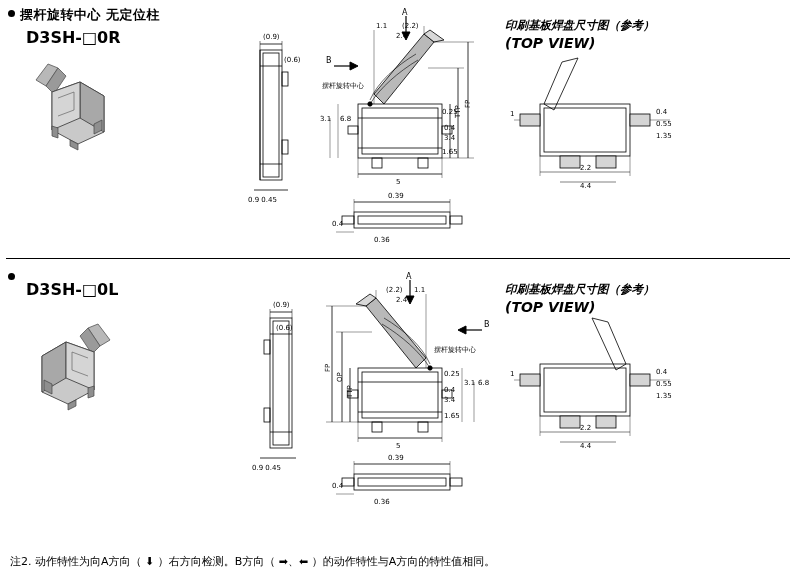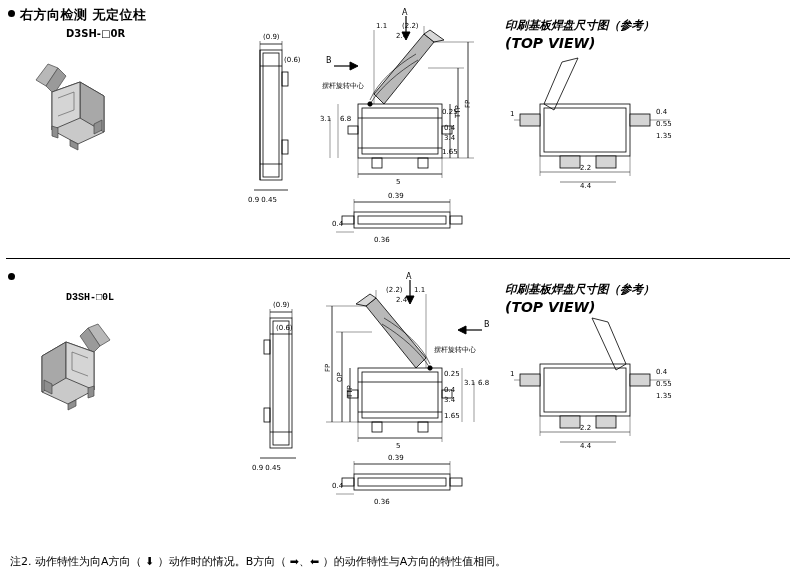--- a/index.html
+++ b/index.html
@@ -24,24 +24,23 @@
   .bullet{
     display:inline-block;
     width:7px;height:7px;
     border-radius:50%;
     background:#000;
     margin-right:5px;
     vertical-align:2px;
   }
   .model{
     position:absolute;
-    font-size:10px;
+    font-size:16px;
     font-weight:bold;
     white-space:nowrap;
-    margin-left:40px;
   }
   .pcb-title{
     position:absolute;
     font-size:11.5px;
     font-weight:bold;
     text-align:left;
     white-space:nowrap;
     line-height:1.35;
     font-style:italic;
   }
@@ -67,21 +66,21 @@
   .draw svg{display:block;}
 
   
 </style>
 </head>
 <body>
 
 <div class="page">
 
   <div class="sec-head" style="left:8px;top:6px;">
-    <span class="bullet"></span><span>右方向检测  无定位柱</span>
+    <span class="bullet"></span><span>摆杆旋转中心  无定位柱</span>
   </div>
   <div class="model" style="left:26px;top:28px;">D3SH-□0R</div>
 
   <div class="pcb-title" style="left:505px;top:18px;width:190px;">
     <div>印刷基板焊盘尺寸图（参考）</div>
     <div class="sub">(TOP VIEW)</div>
   </div>
 
   <div class="draw" style="left:18px;top:52px;">
     <svg width="110" height="110" viewBox="0 0 110 110">
@@ -238,21 +237,21 @@
       <text x="146" y="74" font-size="7">0.55</text>
       <text x="146" y="86" font-size="7">1.35</text>
     </svg>
   </div>
 
   <div class="divider" style="top:258px;"></div>
 
   <div class="sec-head" style="left:8px;top:270px;">
     <span class="bullet"></span>
   </div>
-  <div class="model" style="left:26px;top:292px;font-family:Liberation Mono, monospace;">D3SH-□0L</div>
+  <div class="model" style="left:26px;top:280px;">D3SH-□0L</div>
 
   <div class="pcb-title" style="left:505px;top:282px;width:190px;">
     <div>印刷基板焊盘尺寸图（参考）</div>
     <div class="sub">(TOP VIEW)</div>
   </div>
 
   <div class="draw" style="left:18px;top:312px;">
     <svg width="110" height="110" viewBox="0 0 110 110">
       <g>
         <polygon points="92,28 80,12 70,16 82,34" fill="#b8b8b8" stroke="#555" stroke-width="0.8"></polygon>
@@ -385,15 +384,15 @@
       </g>
       <text x="70" y="118" font-size="7">2.2</text>
       <text x="70" y="136" font-size="7">4.4</text>
       <text x="0" y="64" font-size="7">1</text>
       <text x="146" y="62" font-size="7">0.4</text>
       <text x="146" y="74" font-size="7">0.55</text>
       <text x="146" y="86" font-size="7">1.35</text>
     </svg>
   </div>
 
-  <div class="note" style="left:10px;top:554px;">注2. 动作特性为向A方向（ ⬇ ）动作时的情况。B方向（ ➡、⬅ ）的动作特性与A方向的特性值相同。</div>
+  <div class="note" style="left:10px;top:554px;">注2. 动作特性为向A方向（ ⬇ ）右方向检测。B方向（ ➡、⬅ ）的动作特性与A方向的特性值相同。</div>
 
 </div>
 
 </body></html>

